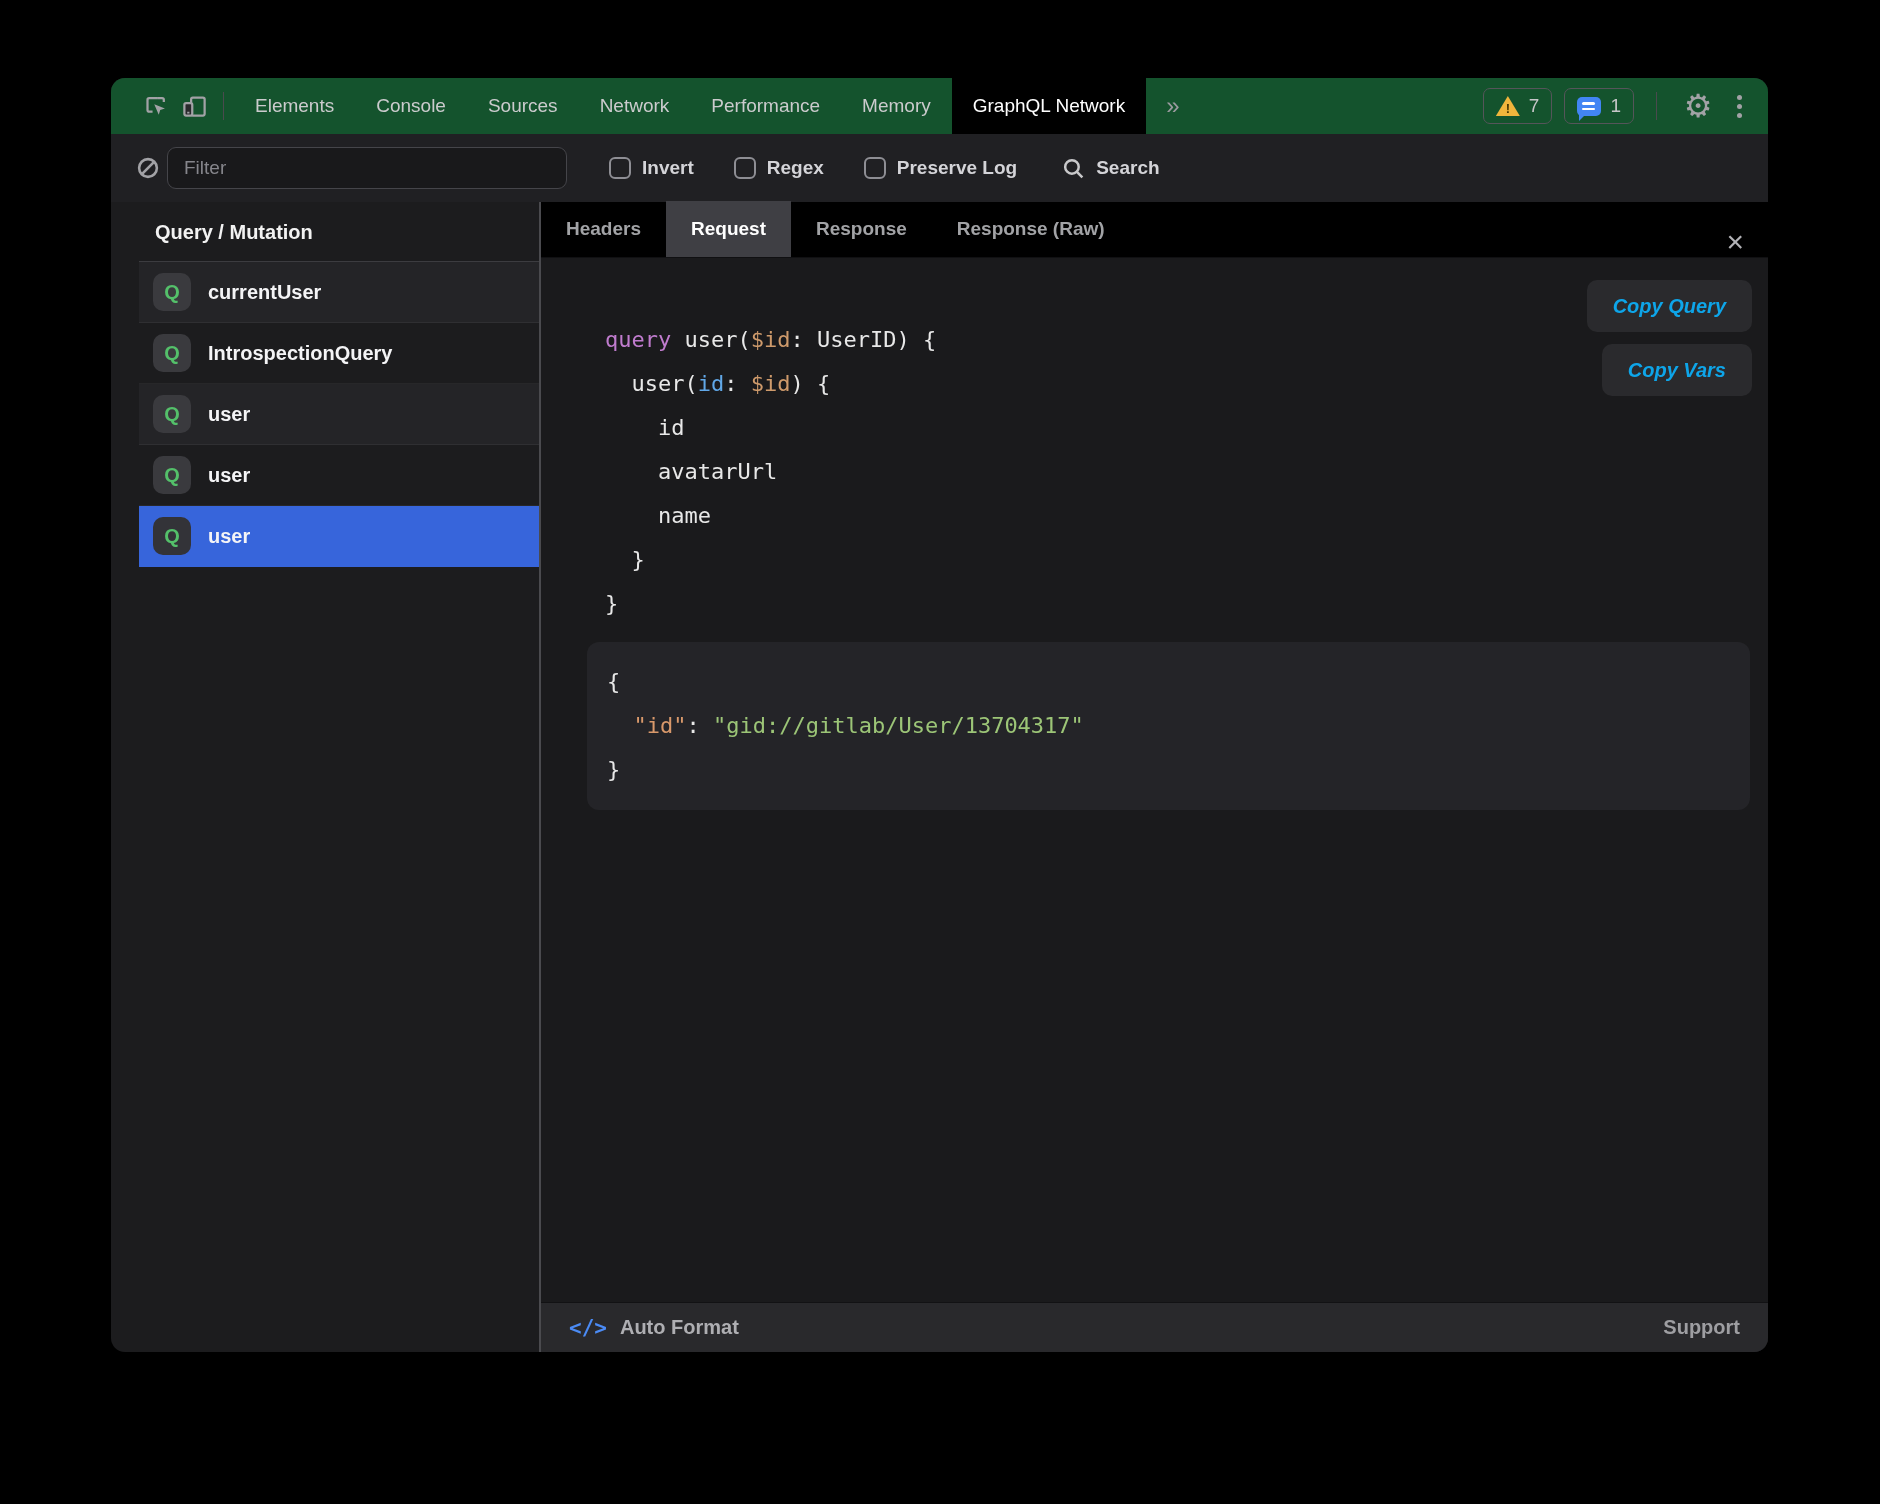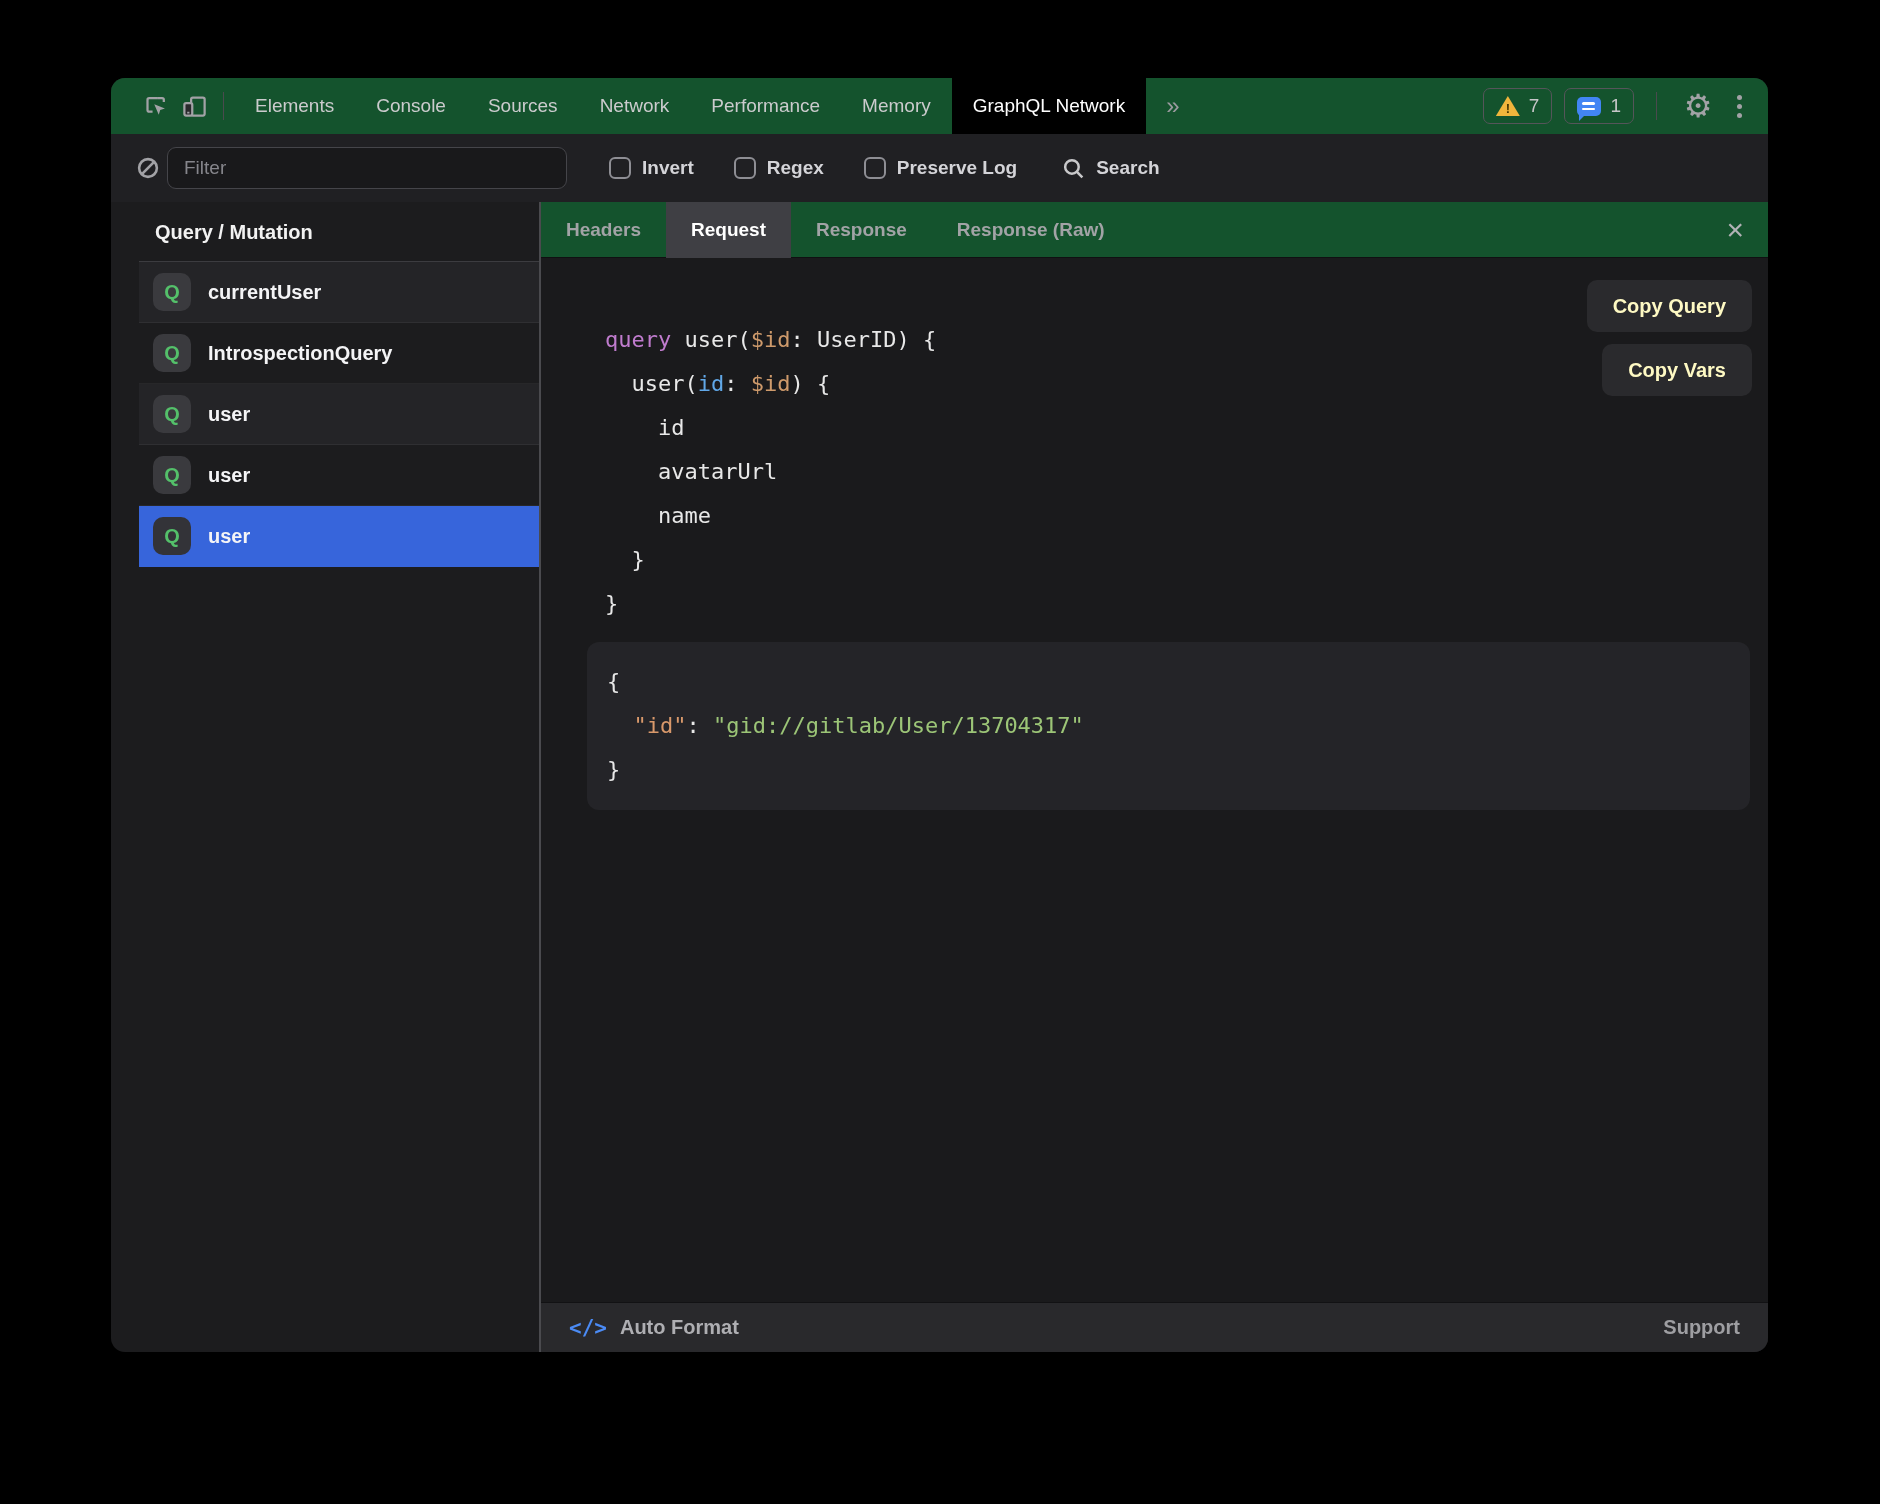--- a/index.html
+++ b/index.html
@@ -62,34 +62,34 @@
     border-bottom:1px solid rgba(255,255,255,0.05); }
   .s-row.alt { background:#242427; }
   .s-row.selected { background:#3765DB; border-bottom-color:transparent; }
   .q-badge { width:38px; height:38px; border-radius:10px; background:#3A3A3E; color:#54C06A;
     font-size:20px; font-weight:bold; display:flex; align-items:center; justify-content:center; flex:0 0 auto; }
   .s-row.selected .q-badge { background:#333338; }
   .s-label { font-size:20px; font-weight:bold; color:#F4F4F6; }
   .divider-v { width:2px; background:#4A4A4E; flex:0 0 auto; }
   
   .detail { flex:1; background:#1A1A1C; display:flex; flex-direction:column; min-width:0; }
-  .d-tabs { height:56px; background:#14532d; display:flex; align-items:center;
+  .d-tabs { height:56px; background:#000000; display:flex; align-items:flex-end;
     border-bottom:1px solid #101012; flex:0 0 auto; }
   .d-tab { padding:0 25px; line-height:56px; font-size:19px; font-weight:bold; color:#A2A3A6; cursor:default; }
   .d-tab.active { background:#3F3F44; color:#FFF; }
   .d-close { margin-left:auto; margin-right:24px; font-size:30px; color:#B2B2B6; line-height:30px; cursor:default; }
   .d-body { flex:1; position:relative; min-height:0; overflow:hidden; }
   .code { margin:60px 0 0 64px; font-family:"DejaVu Sans Mono", monospace; font-size:22px; line-height:44px; }
   .code-line { white-space:pre; color:#E8E8E8; }
   .tok-plain { color:#E8E8E8; } .tok-kw { color:#C07CCE; } .tok-var { color:#CE9A6B; }
   .tok-arg { color:#61A8E8; } .tok-key { color:#D9996B; } .tok-str { color:#9CC577; }
   .vars-box { margin:16px 18px 0 46px; background:#242428; border-radius:12px; padding:18px 20px;
     font-family:"DejaVu Sans Mono", monospace; font-size:22px; line-height:44px; }
   .copy-btn { position:absolute; right:16px; height:52px; border-radius:10px; background:#2A2A2D;
-    color:#fef9c3; font-size:20px; font-weight:bold; display:flex; align-items:center; padding:16px 26px; cursor:default; }
+    color:#0ea5e9; font-size:20px; font-weight:bold; display:flex; align-items:center; padding:16px 26px; cursor:default;font-style:italic; }
   .copy-query { top:22px; } .copy-vars { top:86px; }
   .d-footer { height:50px; background:#29292C; border-top:1px solid #121214; display:flex;
     align-items:center; padding:0 28px; flex:0 0 auto; }
   .code-glyph { color:#4B8BF5; font-weight:bold; font-size:21px; font-family:"DejaVu Sans Mono", monospace; }
   .footer-label { margin-left:13px; font-size:20px; font-weight:bold; color:#AEAEB2; }
   .footer-support { margin-left:auto; font-size:20px; font-weight:bold; color:#9E9EA2; }
   svg { display:block; }
 </style>
 </head>
 <body>

